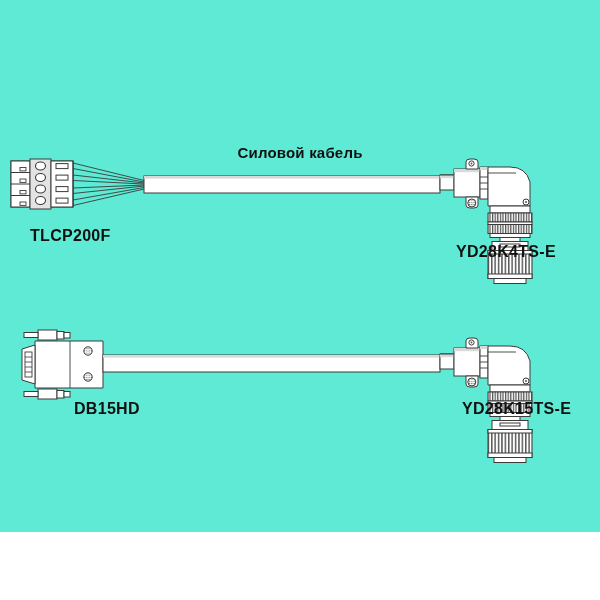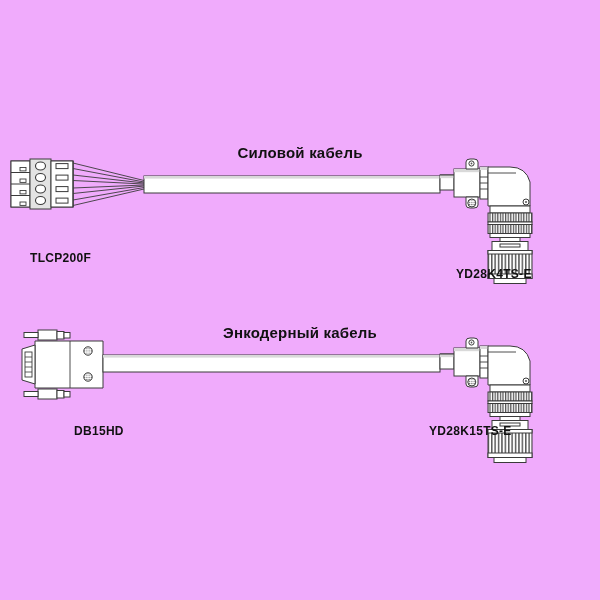--- a/index.html
+++ b/index.html
@@ -9,22 +9,22 @@
   }
   body {
     width: 600px;
     height: 600px;
     font-family: "Liberation Sans", sans-serif;
     overflow: hidden;
   }
   #canvas {
     position: relative;
     width: 600px;
-    height: 600px;
-    background: #f0abfc;
+    height: 532px;
+    background: #5eead4;
     text-decoration: underline;
   }
   .diagram-svg {
     position: absolute;
     top: 0;
     left: 0;
     width: 600px;
     height: 600px;
   }
   .cable-title {
@@ -37,30 +37,29 @@
     white-space: nowrap;
     text-align: center;
   }
   #title-power  { left: 0; top: 144px; width: 600px; }
   #title-encoder{ left: 0; top: 324px; width: 600px; }
 
   .part-label {
     position: absolute;
     font-family: "Liberation Sans", sans-serif;
     font-weight: bold;
-    font-size: 12px;
+    font-size: 16px;
     color: #111111;
     letter-spacing: 0.3px;
     white-space: nowrap;
-    margin-top: 24px;
   }
   #label-tlcp200f   { left: 30px;  top: 227px; }
   #label-yd28k4ts   { left: 456px; top: 243px; }
   #label-db15hd     { left: 74px;  top: 400px; }
-  #label-yd28k15ts  { left: 429px; top: 400px; }
+  #label-yd28k15ts  { left: 462px; top: 400px; }
 </style>
 </head>
 <body>
 
 <div id="canvas">
 
   <svg class="diagram-svg" viewBox="0 0 600 600" xmlns="http://www.w3.org/2000/svg">
     <defs>
 
       <pattern id="knurlFine" width="2.6" height="6" patternUnits="userSpaceOnUse">
@@ -205,21 +204,20 @@
       </g>
 
       <g transform="translate(440,345)">
         <use href="#yd28RightAngle"></use>
       </g>
     </g>
   </svg>
 
   <div class="cable-title" id="title-power">Силовой кабель</div>
 
-  <div class="cable-title" id="title-encoder">Энкодерный кабель</div>
 
   <div class="part-label" id="label-tlcp200f">TLCP200F</div>
 
   <div class="part-label" id="label-yd28k4ts">YD28K4TS-E</div>
 
   <div class="part-label" id="label-db15hd">DB15HD</div>
 
   <div class="part-label" id="label-yd28k15ts">YD28K15TS-E</div>
 
 </div>

